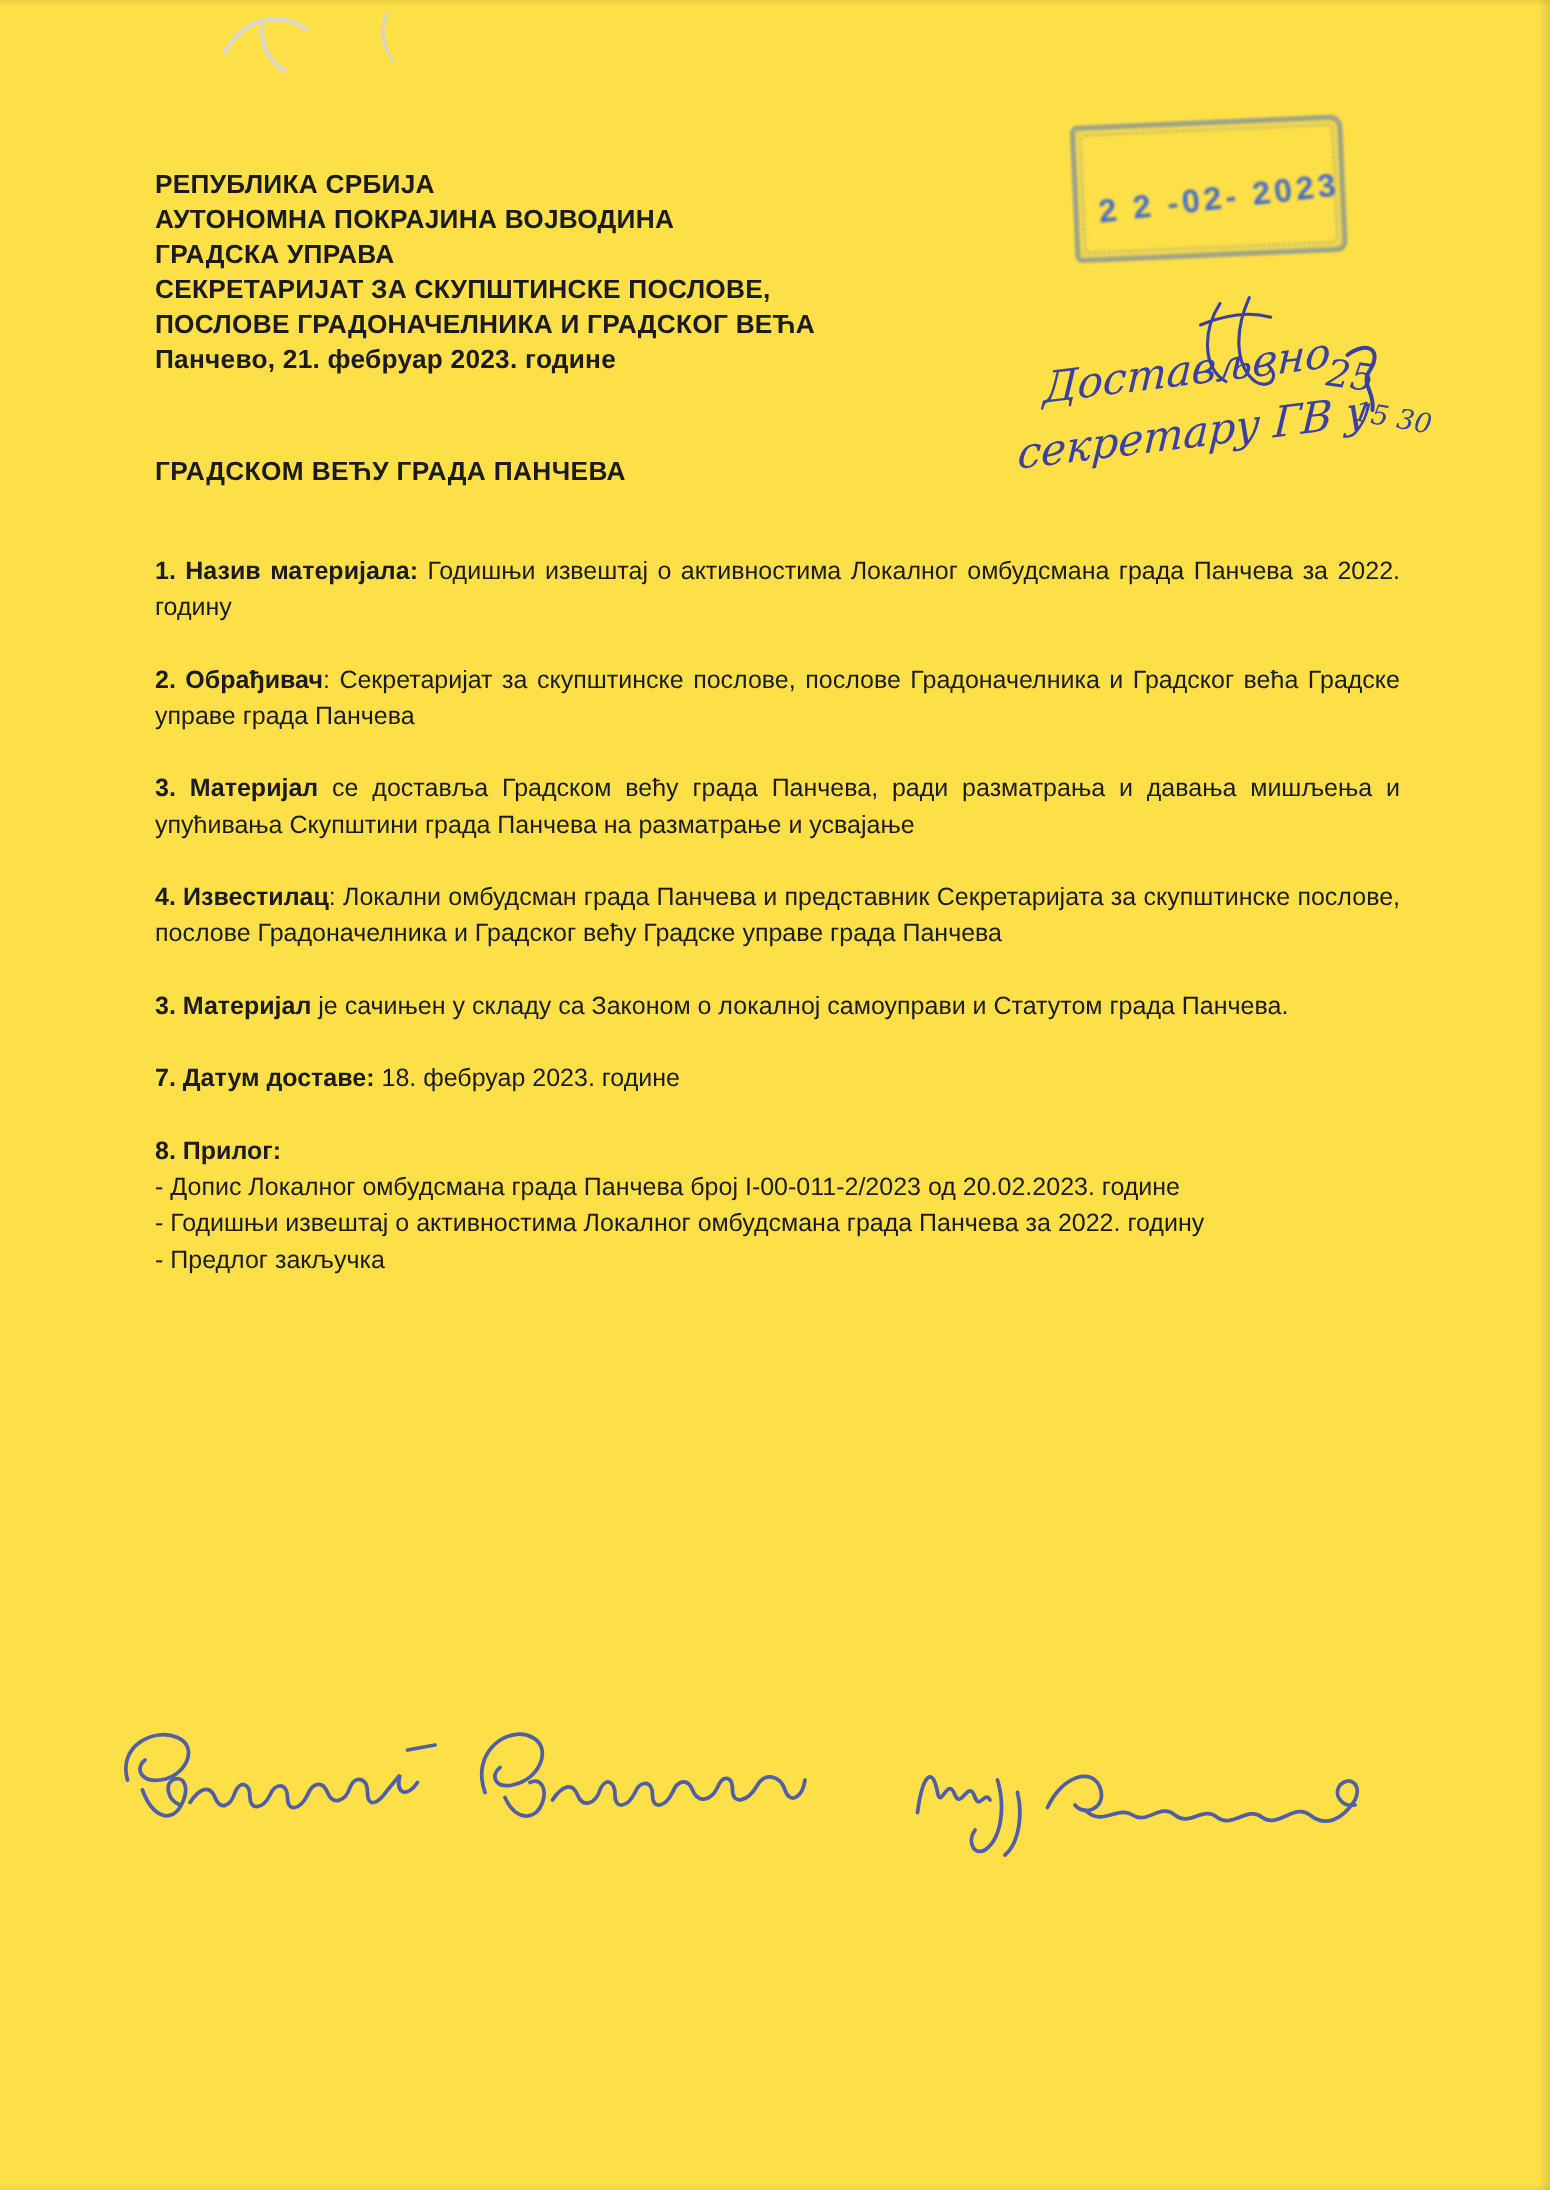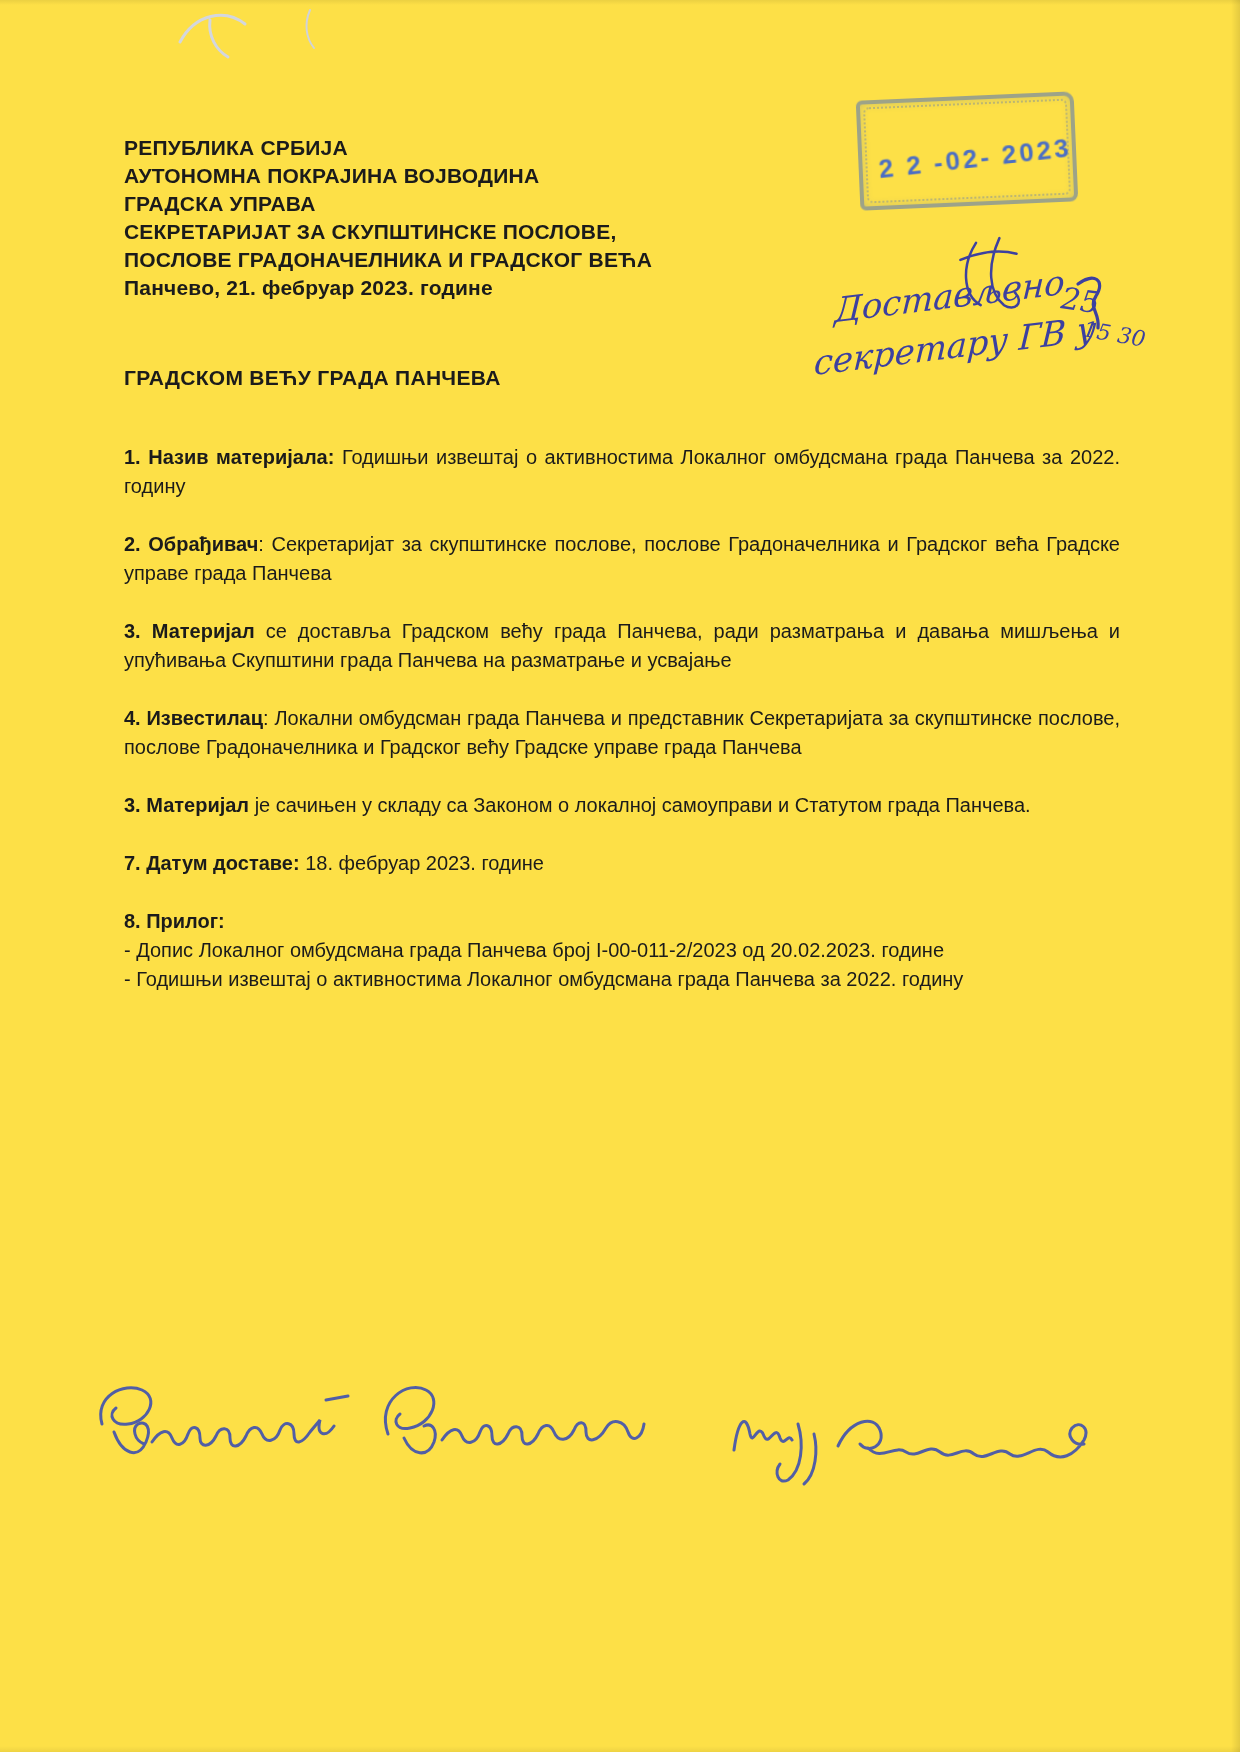--- a/index.html
+++ b/index.html
@@ -131,20 +131,21 @@
     <p><span class="lbl">2. Обрађивач</span><span>: Секретаријат за скупштинске послове, послове Градоначелника и Градског већа Градске управе града Панчева</span></p>
     <p><span class="lbl">3. Материјал</span><span> се доставља Градском већу града Панчева, ради разматрања и давања мишљења и упућивања Скупштини града Панчева на разматрање и усвајање</span></p>
     <p><span class="lbl">4. Известилац</span><span>: Локални омбудсман града Панчева и представник Секретаријата за скупштинске послове, послове Градоначелника и Градског већу Градске управе града Панчева</span></p>
     <p><span class="lbl">3. Материјал</span><span> је сачињен у складу са Законом о локалној самоуправи и Статутом града Панчева.</span></p>
     <p><span class="lbl">7. Датум доставе:</span><span> 18. фебруар 2023. године</span></p>
 
     <div class="attachments">
       <div class="head">8. Прилог:</div>
       <div>- Допис Локалног омбудсмана града Панчева број I-00-011-2/2023 од 20.02.2023. године</div>
       <div>- Годишњи извештај о активностима Локалног омбудсмана града Панчева за 2022. годину</div>
+      <div>- Предлог закључка</div>
     </div>
   </div>
 
 
   <svg class="sig-ink left" width="560" height="115">
     <g stroke="#3f51b0" stroke-width="3" fill="none" stroke-linecap="round" opacity="0.9">
       <path d="M14,46 C6,18 36,4 54,12 C72,20 60,44 40,46 C24,48 20,36 28,30"></path>
       <path d="M26,54 C34,76 50,82 58,64 C64,50 58,42 50,46 C44,50 46,62 56,66"></path>
       <path d="M64,64 C72,52 80,50 84,60 C88,70 96,68 100,56 C104,46 112,48 112,60 C112,70 122,70 128,58 C132,48 142,48 142,60 C142,72 152,70 158,58 C162,48 170,46 174,56 C178,66 188,64 192,52 C196,42 206,44 206,56 C206,68 214,66 222,54 L232,42 C228,58 238,60 246,48"></path>
       <path d="M238,22 L260,18"></path>

